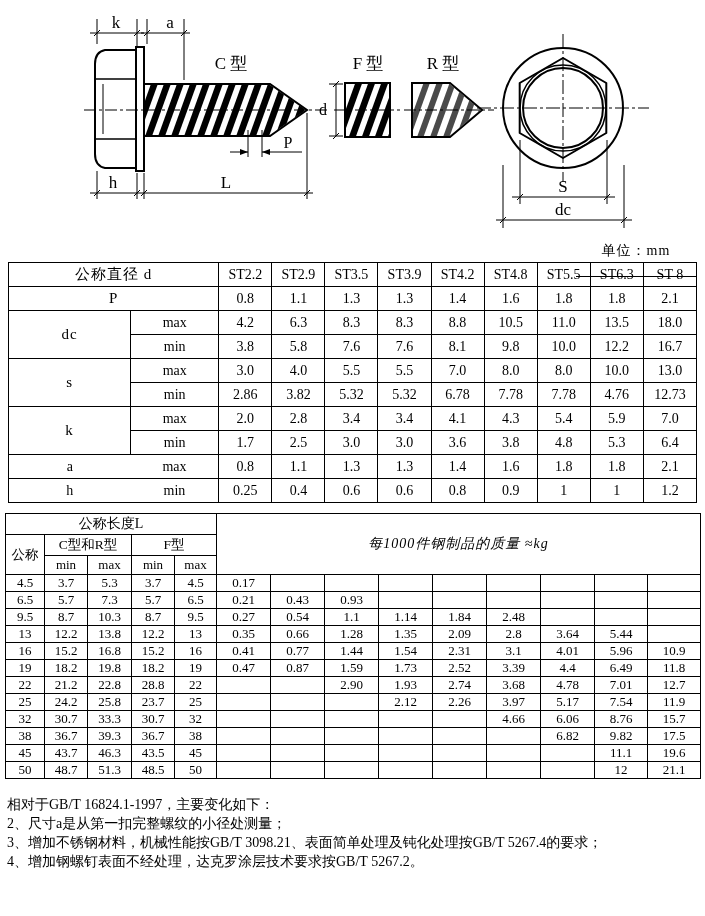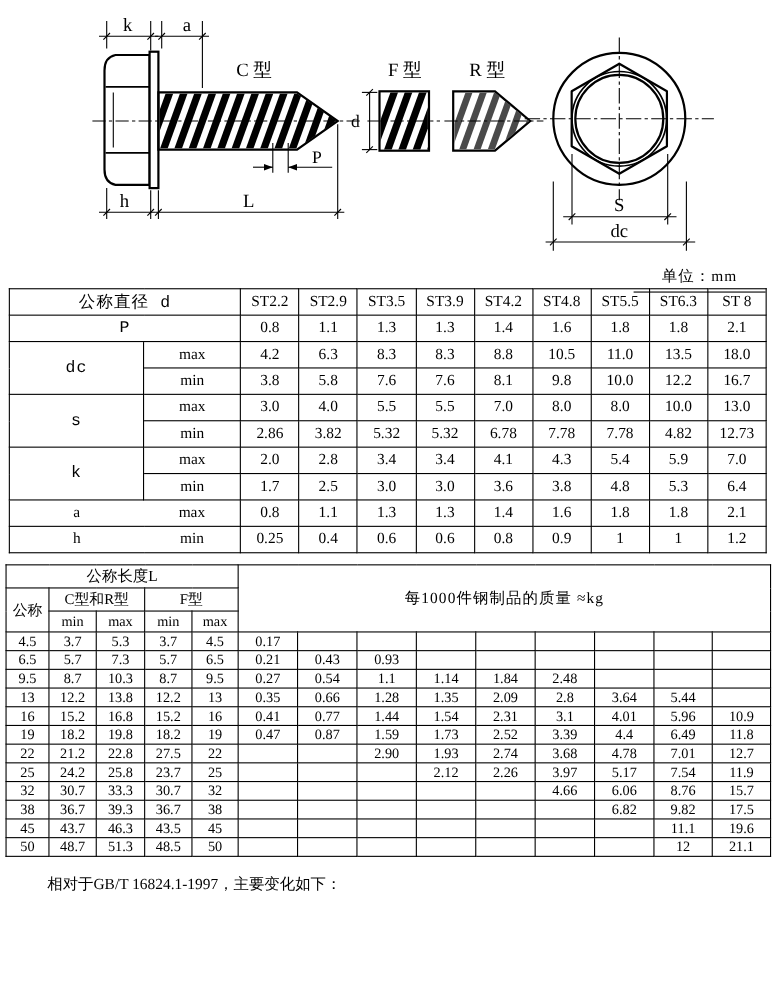--- a/index.html
+++ b/index.html
@@ -8,46 +8,46 @@
     width:705px; height:916px; position:relative;
     font-family:"Liberation Serif","DejaVu Serif",serif;
     color:#000; overflow:hidden;
   }
   .abs { position:absolute; }
   svg text { font-family:"Liberation Serif","DejaVu Serif",serif; fill:#000; }
 
   #unit-label {
     position:absolute; top:242px; left:576px; width:120px;
     font-size:14px; letter-spacing:1px;
-    border-bottom:1px solid #000; padding-bottom:5px; text-align:center;
+    border-bottom:1px solid #000; padding-bottom:16px; text-align:center;
   }
 
   table { border-collapse:collapse; table-layout:fixed; }
   td {
     border:1px solid #000; text-align:center; vertical-align:middle;
     white-space:nowrap; overflow:hidden; padding:0;
   }
 
   #t1 { position:absolute; left:8px; top:262px; width:689px; }
   #t1 td { height:24px; font-size:14px; }
-  #t1 td.big { font-size:15px; letter-spacing:1px;font-family:Liberation Mono, monospace; }
+  #t1 td.big { font-size:15px; letter-spacing:1px; }
   #t1 td.split { padding:0; }
   #t1 .split-wrap { display:flex; width:100%; }
   #t1 .split-wrap .c1 { width:122px; text-align:center; }
   #t1 .split-wrap .c2 { width:88px; text-align:center; }
 
   #t2 { position:absolute; left:5px; top:513px; width:695px; }
   #t2 td { height:17px; font-size:13px; }
   #t2 tr.h1 td { height:21px; font-size:14px; }
   #t2 tr.h2 td { height:21px; font-size:13.5px; }
   #t2 tr.h3 td { height:19px; font-size:13px; }
-  #t2 td.mass-hdr { font-size:15px; letter-spacing:1px; }
+  #t2 td.mass-hdr { font-size:15px; letter-spacing:1px;font-style:italic; }
 
   #notes { position:absolute; left:7px; top:795px; width:698px; font-size:14px; }
-  #notes .note-line { line-height:19px; white-space:nowrap;margin-left:36px; }
+  #notes .note-line { line-height:19px; white-space:nowrap; }
 </style>
 </head>
 <body>
 
 <svg class="abs" style="left:0;top:0" width="705" height="240" viewBox="0 0 705 240">
   <defs>
     <clipPath id="clipC">
         <path d="M145,85 L270,85 L306,110 L270,135 L145,135 Z"></path>
       </clipPath>
     <clipPath id="clipF">
@@ -280,21 +280,21 @@
   </tr>
   <tr>
     <td>min</td>
     <td>2.86</td>
     <td>3.82</td>
     <td>5.32</td>
     <td>5.32</td>
     <td>6.78</td>
     <td>7.78</td>
     <td>7.78</td>
-    <td>4.82</td>
+    <td>4.76</td>
     <td>12.73</td>
   </tr>
   <tr>
     <td class="big" rowspan="2">k</td>
     <td>max</td>
     <td>2.0</td>
     <td>2.8</td>
     <td>3.4</td>
     <td>3.4</td>
     <td>4.1</td>
@@ -478,21 +478,21 @@
     <td>2.52</td>
     <td>3.39</td>
     <td>4.4</td>
     <td>6.49</td>
     <td>11.8</td>
   </tr>
   <tr>
     <td>22</td>
     <td>21.2</td>
     <td>22.8</td>
-    <td>27.5</td>
+    <td>28.8</td>
     <td>22</td>
     <td></td>
     <td></td>
     <td>2.90</td>
     <td>1.93</td>
     <td>2.74</td>
     <td>3.68</td>
     <td>4.78</td>
     <td>7.01</td>
     <td>12.7</td>
@@ -575,13 +575,16 @@
     <td></td>
     <td></td>
     <td>12</td>
     <td>21.1</td>
   </tr>
   </tbody>
 </table>
 
 <div id="notes">
   <div class="note-line">相对于GB/T 16824.1-1997，主要变化如下：</div>
+  <div class="note-line">2、尺寸a是从第一扣完整螺纹的小径处测量；</div>
+  <div class="note-line">3、增加不锈钢材料，机械性能按GB/T 3098.21、表面简单处理及钝化处理按GB/T 5267.4的要求；</div>
+  <div class="note-line">4、增加钢螺钉表面不经处理，达克罗涂层技术要求按GB/T 5267.2。</div>
 </div>
 
 </body></html>

